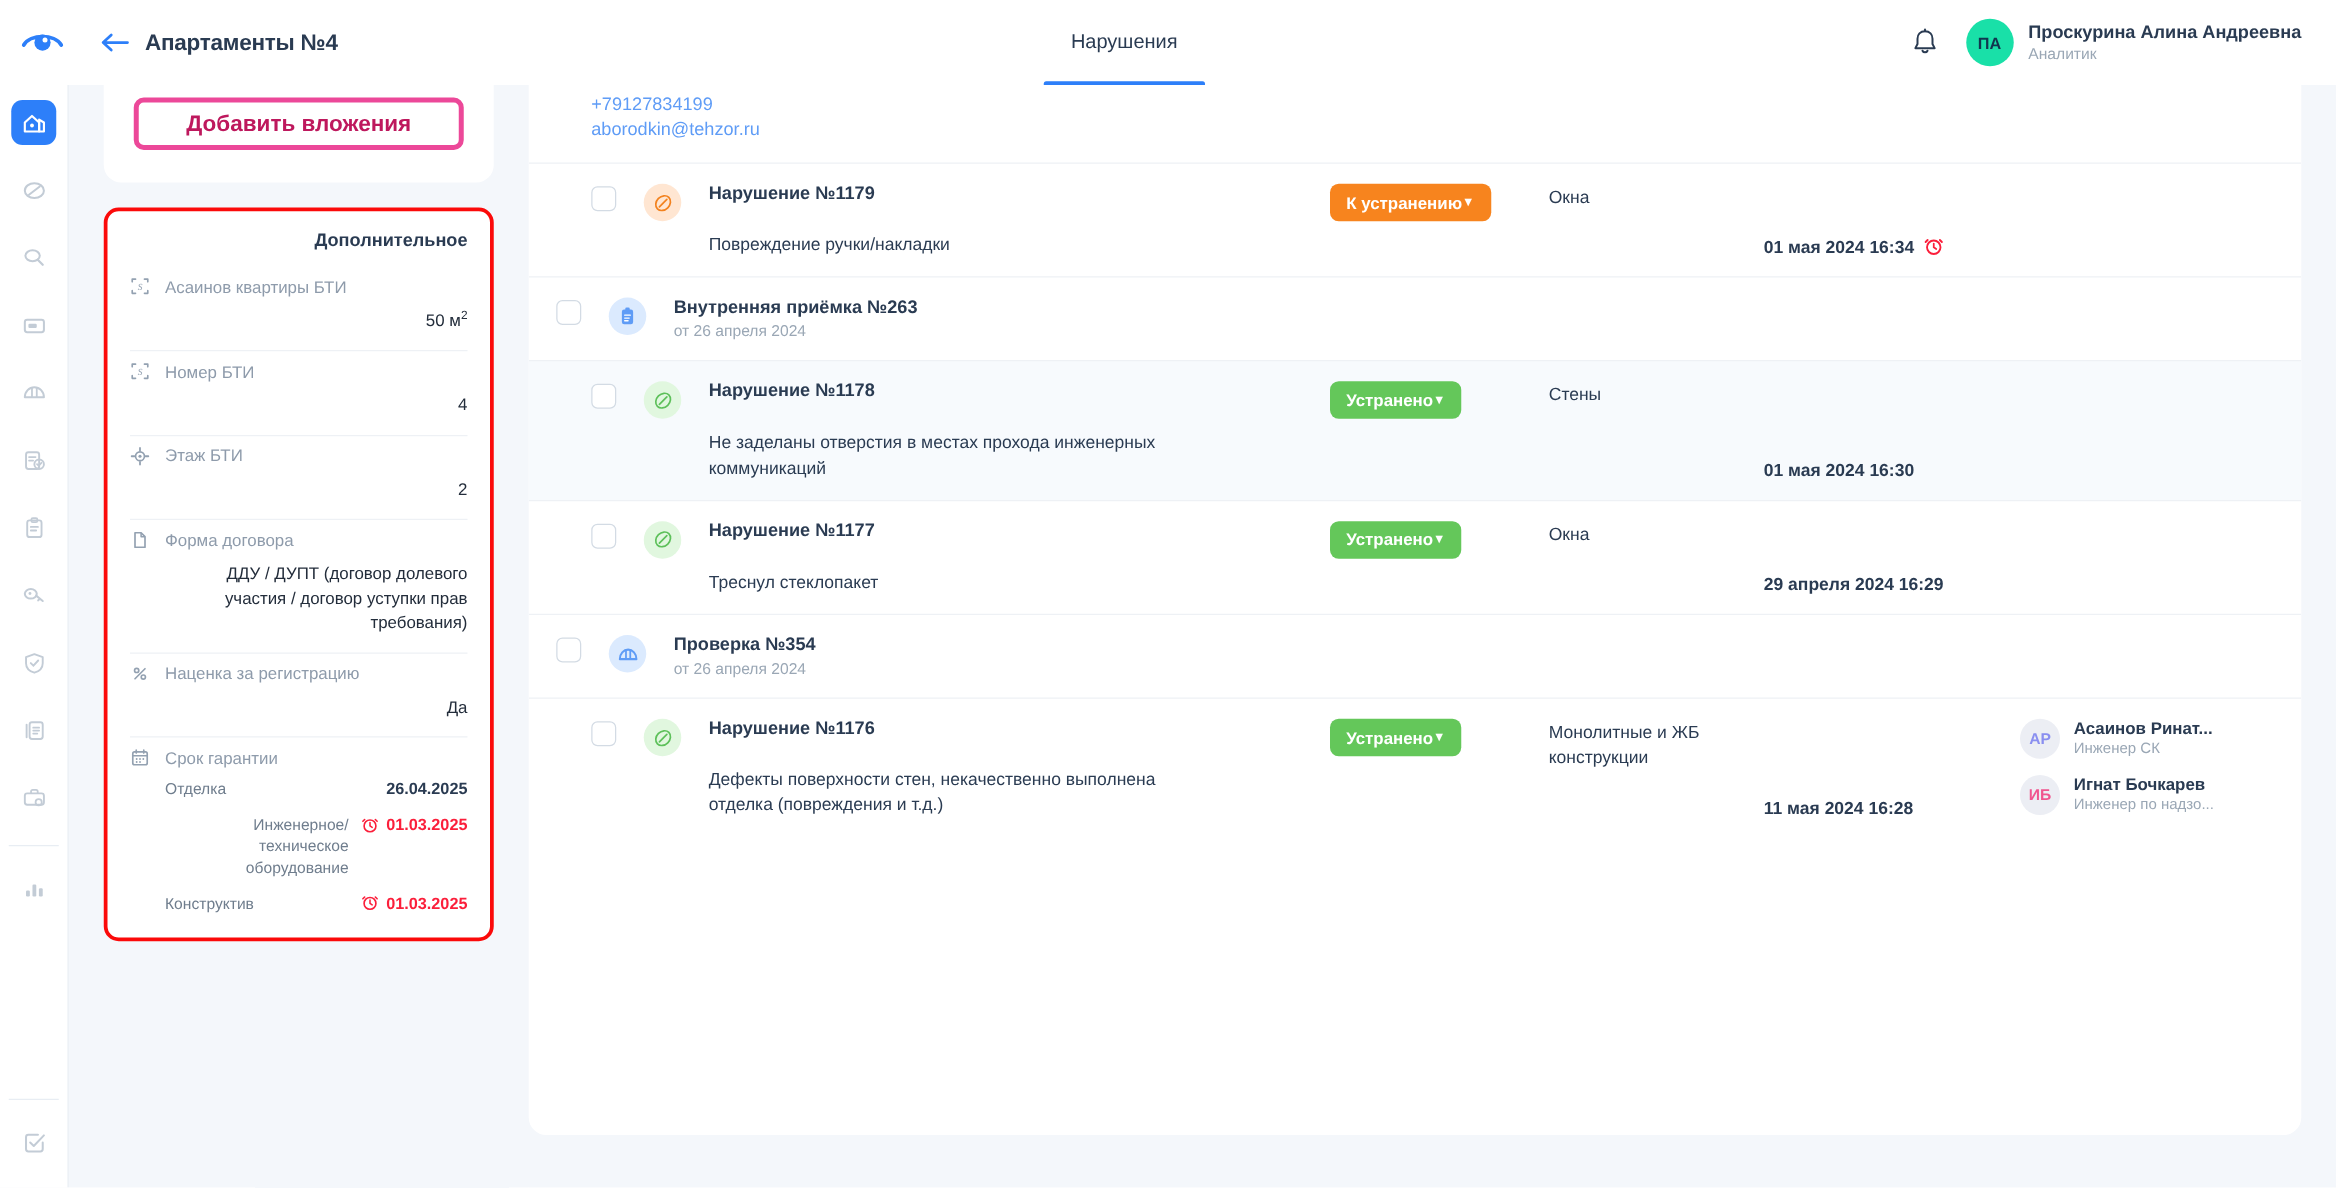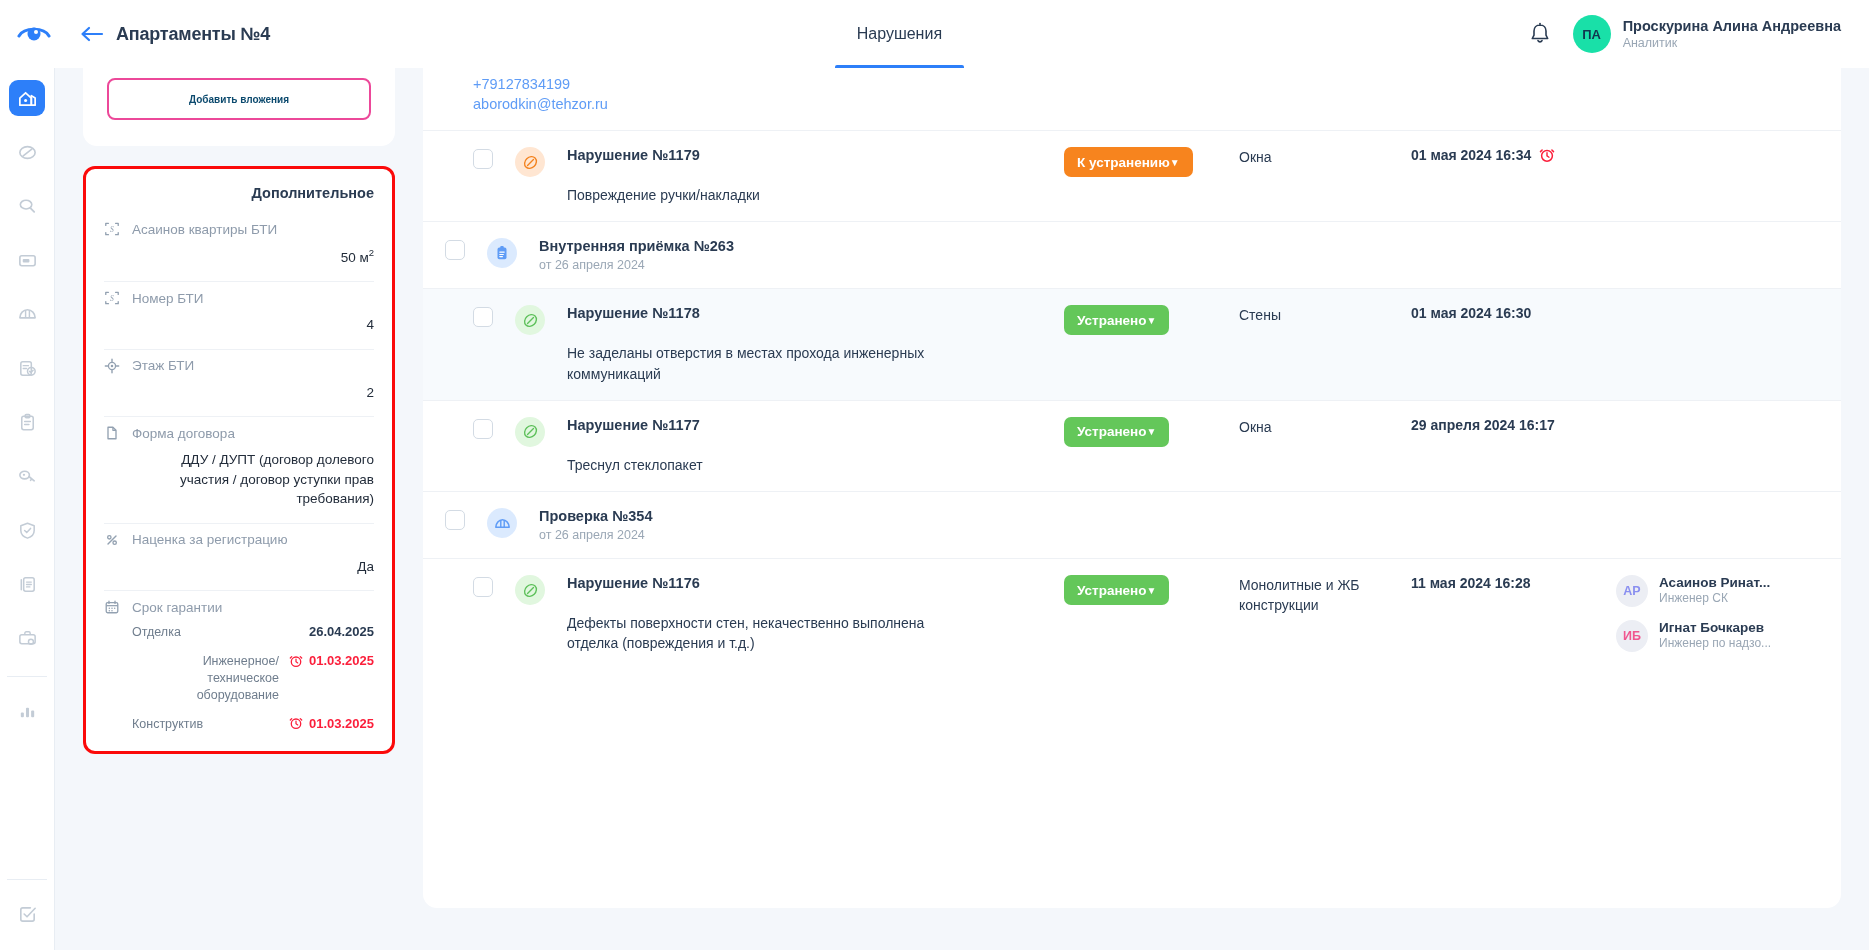--- a/index.html
+++ b/index.html
@@ -63,22 +63,22 @@
   
   .leftcol {
     position: absolute; left: 55px; top: 68px; width: 368px; height: 882px;
     background: #f4f7fb; padding: 0 28px; overflow: hidden;
   }
   .card-top {
     background: #ffffff; border-radius: 0 0 14px 14px;
     padding: 10px 24px 26px; margin-bottom: 20px;
   }
   .btn-outline {
-    width: 100%; height: 42px; border: 2px solid #ec4899; border-radius: 8px;
-    background: #ffffff; color: #0c4a6e; font-size: 10px; font-weight: bold;
+    width: 100%; height: 42px; border: 4px solid #ec4899; border-radius: 8px;
+    background: #ffffff; color: #be185d; font-size: 18px; font-weight: bold;
     font-family: "Liberation Sans", sans-serif; cursor: pointer;
   }
   .card-extra {
     background: #ffffff; border-radius: 12px; border: 3px solid #fb0a0a;
     padding: 16px 18px 14px; position: relative; text-align: right;
   }
   .extra-title { font-size: 14.5px; font-weight: bold; color:#2a3b52; margin-bottom: 12px; }
   .field { padding: 8px 0 14px; border-bottom: 1px solid #eef1f5; }
   .field:last-child { border-bottom: none; padding-bottom: 4px; }
   .field-head { display: flex; align-items: center; gap: 12px; margin-bottom: 9px; }
@@ -136,21 +136,21 @@
     display: inline-flex; align-items: center; gap: 0; height: 30px;
     padding: 0 13px; border-radius: 7px; color:#ffffff;
     font-size: 13.5px; font-weight: bold; cursor: pointer;
   }
   .badge.orange { background: #f7841e; }
   .badge.green  { background: #64c75a; }
   .badge .caret { font-size: 10px; }
 
   .col-cat { width: 172px; flex: none; font-size: 14px; color: #2a3b52; line-height: 1.45; }
   .col-date { width: 205px; flex: none; font-size: 14px; font-weight: bold; color: #2a3b52;
-              display: flex; align-items: flex-start; gap: 8px; }
+              display: flex; align-items: flex-end; gap: 8px; }
   .col-people { width: 225px; flex: none; }
   .person { display: flex; align-items: center; gap: 11px; margin-bottom: 13px; }
   .person:last-child { margin-bottom: 0; }
   .p-av {
     width: 32px; height: 32px; border-radius: 50%; background: #eceef4;
     display: flex; align-items: center; justify-content: center;
     font-size: 12.5px; font-weight: bold; flex: none;
   }
   .p-av.v1 { color: #8a8ff0; }
   .p-av.v2 { color: #f0568f; }
@@ -522,21 +522,21 @@
           <div class="row-desc">Треснул стеклопакет</div>
         </div>
         <div class="col-status">
           <div class="badge green">
             <span>Устранено</span>
             <span class="caret">▼</span>
           </div>
         </div>
         <div class="col-cat">Окна</div>
         <div class="col-date">
-          <span>29 апреля 2024 16:17</span>
+          <span>29 апреля 2024 16:29</span>
         </div>
         <div class="col-people"></div>
       </div>
 
       <div class="row group">
         <div class="chk"></div>
         <div class="row-icon ico-blue">
           <svg width="19" height="19" viewBox="0 0 20 20">
             <path d="M3 14 C3 9.6 6.2 6 10 6 C13.8 6 17 9.6 17 14 Z" fill="none" stroke="currentColor" stroke-width="1.7" stroke-linejoin="round"></path>
             <path d="M8.2 6.3 V14 M11.8 6.3 V14" stroke="currentColor" stroke-width="1.5"></path>

